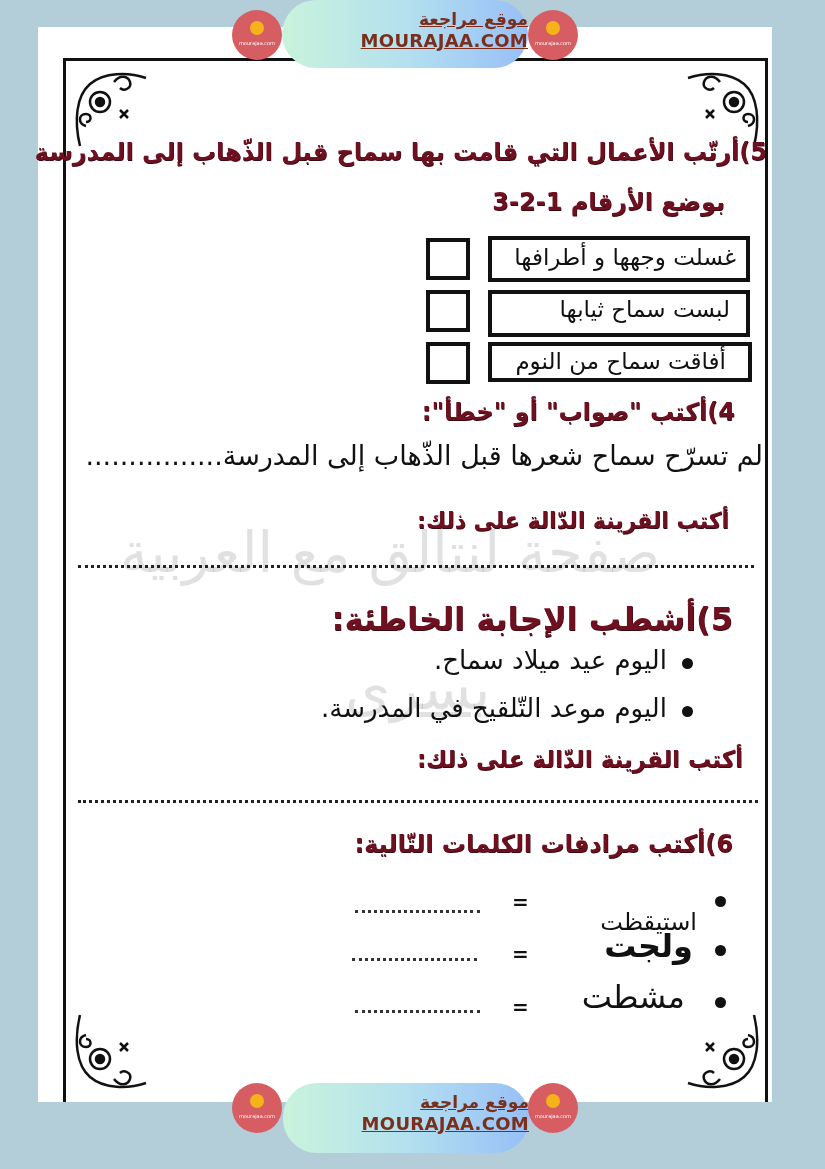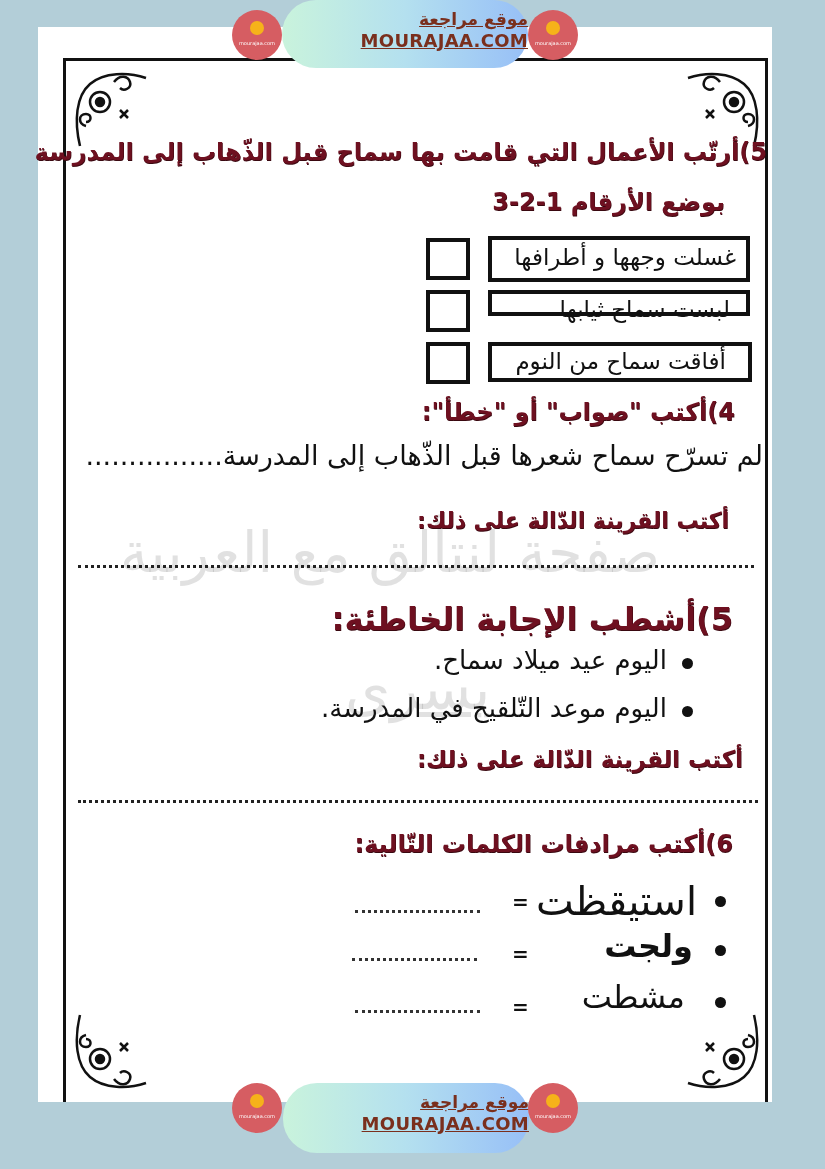--- a/index.html
+++ b/index.html
@@ -131,21 +131,21 @@
 </div>
 
 <div class="heading rtl" style="right:58px; top:138px; font-size:24px; white-space:nowrap;">5)أرتّب الأعمال التي قامت بها سماح قبل الذّهاب إلى المدرسة</div>
 <div class="heading rtl" style="right:100px; top:188px; font-size:24px; white-space:nowrap;">بوضع الأرقام 1-2-3</div>
 
 <div class="choice-box" style="left:426px; top:238px; width:44px; height:42px;"></div>
 <div class="order-box rtl" style="left:488px; top:236px; width:262px; height:46px;">
   <span class="body-text" style="right:10px; top:4px; font-size:23px; white-space:nowrap;text-align:center;">غسلت  وجهها و أطرافها</span>
 </div>
 <div class="choice-box" style="left:426px; top:290px; width:44px; height:42px;"></div>
-<div class="order-box rtl" style="left:488px; top:290px; width:262px; height:26px;">
+<div class="order-box rtl" style="left:488px; top:290px; width:262px; height:47px;">
   <span class="body-text" style="right:16px; top:2px; font-size:23px; white-space:nowrap;">لبست سماح ثيابها</span>
 </div>
 <div class="choice-box" style="left:426px; top:342px; width:44px; height:42px;"></div>
 <div class="order-box rtl" style="left:488px; top:342px; width:264px; height:40px;">
   <span class="body-text" style="right:22px; top:2px; font-size:23px; white-space:nowrap;">أفاقت سماح من النوم</span>
 </div>
 
 <div class="heading rtl" style="right:90px; top:398px; font-size:24px; white-space:nowrap;">4)أكتب "صواب" أو "خطأ":</div>
 <div class="body-text rtl" style="right:62px; top:440px; font-size:27px; white-space:nowrap;">
   <span>لم تسرّح سماح شعرها قبل الذّهاب إلى المدرسة</span><span>................</span>
@@ -157,21 +157,21 @@
 <div class="bullet" style="left:682px; top:658px;"></div>
 <div class="body-text rtl" style="right:158px; top:645px; font-size:26px; white-space:nowrap;">اليوم عيد ميلاد سماح.</div>
 <div class="bullet" style="left:682px; top:706px;"></div>
 <div class="body-text rtl" style="right:158px; top:693px; font-size:26px; white-space:nowrap;">اليوم موعد التّلقيح في المدرسة.</div>
 <div class="heading rtl" style="right:82px; top:746px; font-size:23px; white-space:nowrap;">أكتب القرينة الدّالة على ذلك:</div>
 <div class="dotted-line" style="left:78px; width:680px; top:800px;"></div>
 
 <div class="heading rtl" style="right:92px; top:830px; font-size:24px; white-space:nowrap;">6)أكتب مرادفات الكلمات التّالية:</div>
 
 <div class="bullet" style="left:715px; top:896px;"></div>
-<div class="body-text rtl" style="right:128px; top:878px; font-size:40px; white-space:nowrap;margin-left:8px;">استيقظت</div>
+<div class="body-text rtl" style="right:128px; top:908px; font-size:24px; white-space:nowrap;margin-left:8px;">استيقظت</div>
 <div class="eq" style="left:512px; top:890px;">=</div>
 <div class="short-dots" style="left:355px; width:125px; top:910px;"></div>
 
 <div class="bullet" style="left:715px; top:945px;"></div>
 <div class="body-text rtl" style="right:132px; top:927px; font-size:32px; white-space:nowrap;font-weight:bold;">ولجت</div>
 <div class="eq" style="left:512px; top:942px;">=</div>
 <div class="short-dots" style="left:352px; width:125px; top:958px;"></div>
 
 <div class="bullet" style="left:715px; top:997px;"></div>
 <div class="body-text rtl" style="right:140px; top:978px; font-size:32px; white-space:nowrap;">مشطت</div>

